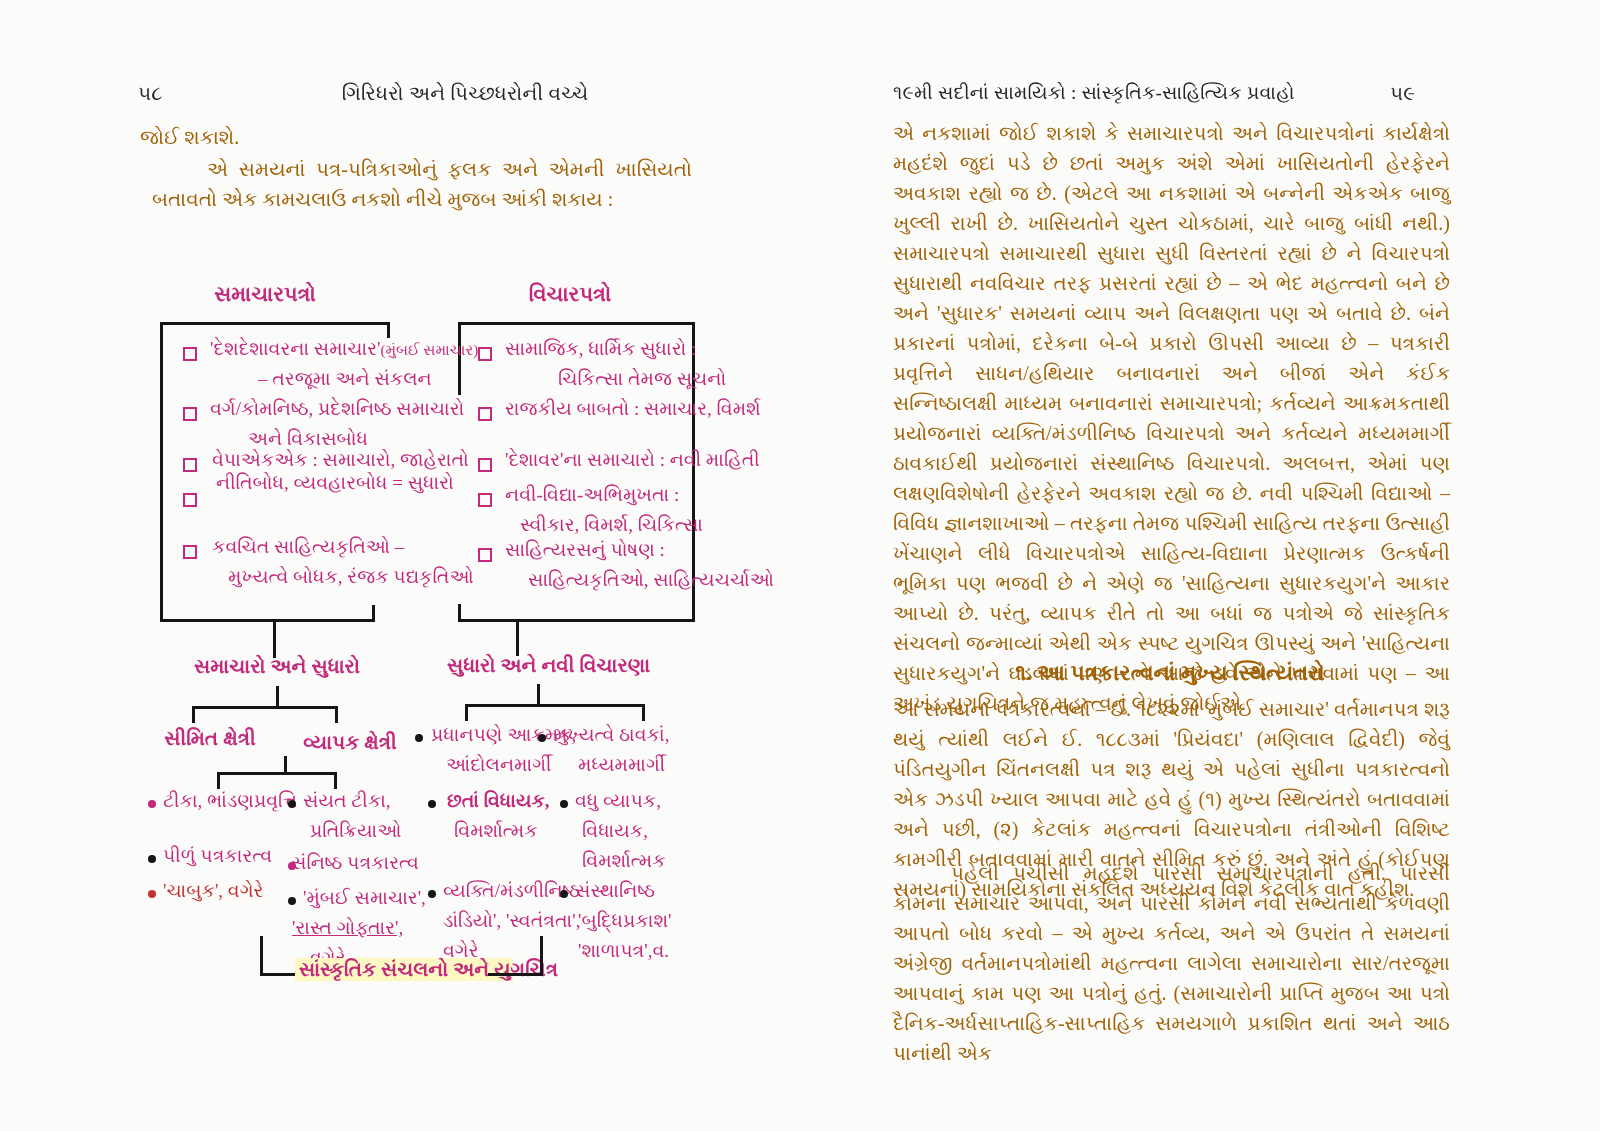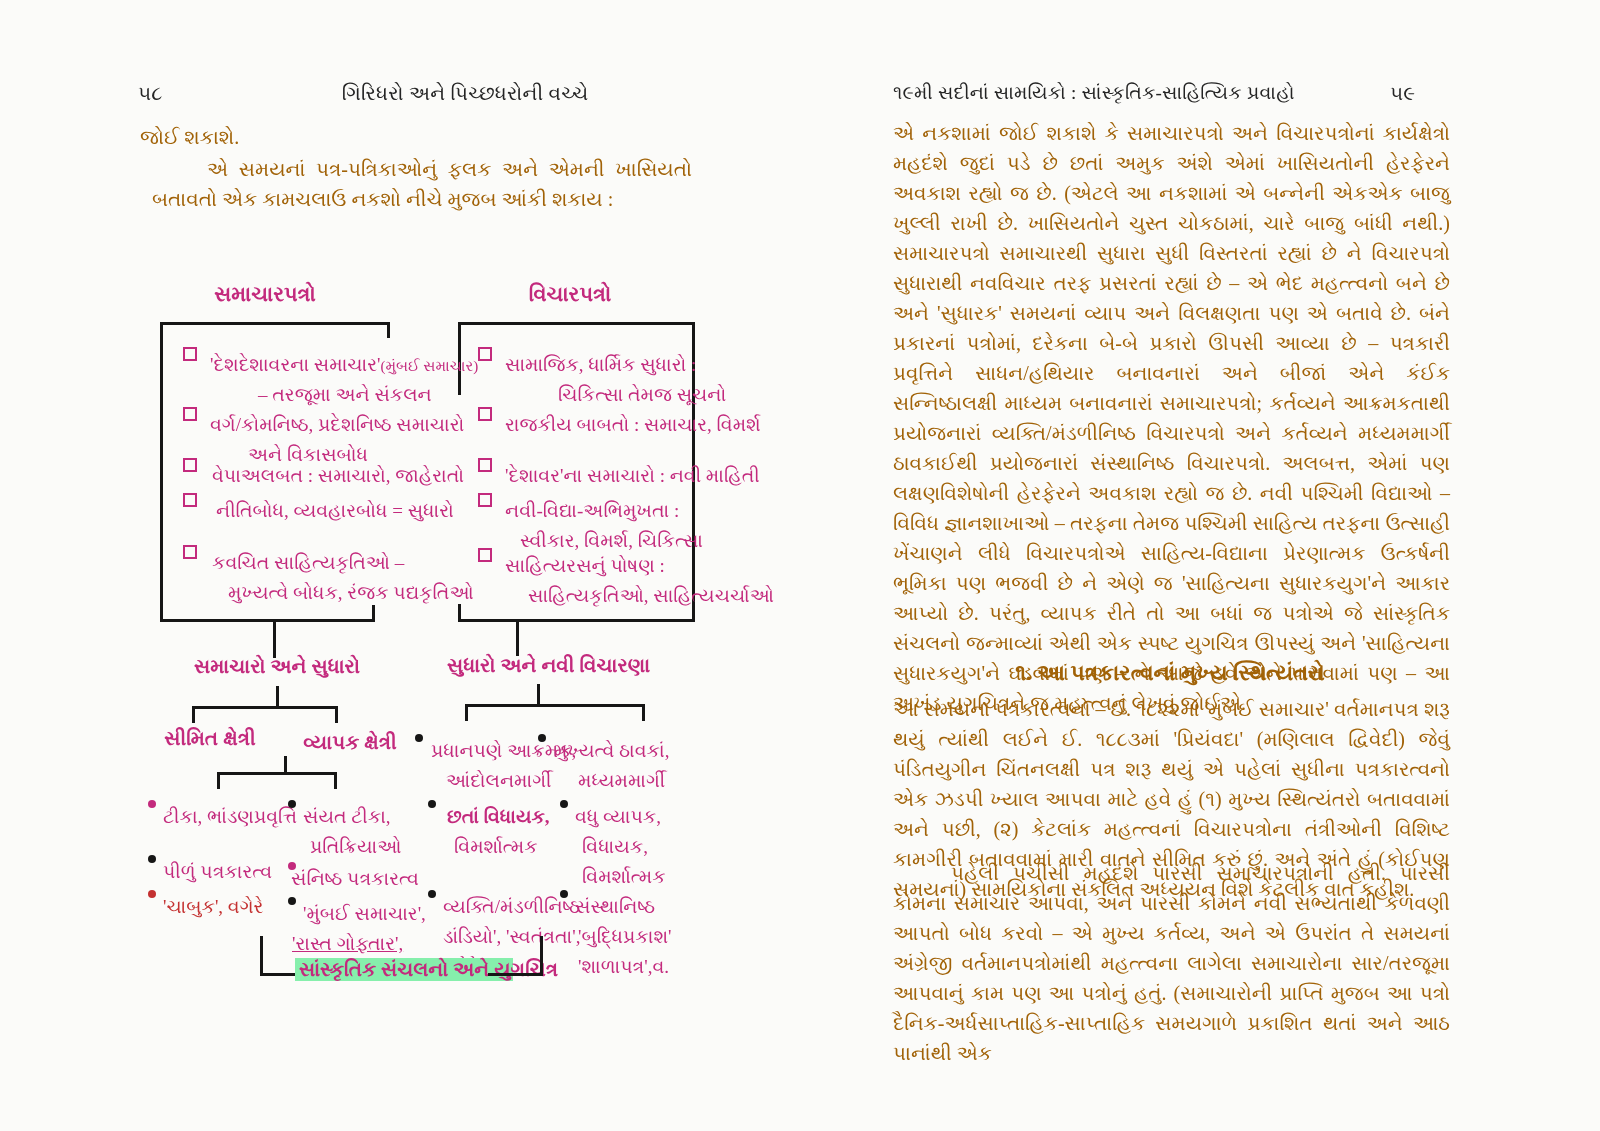--- a/index.html
+++ b/index.html
@@ -12,21 +12,21 @@
     overflow:hidden;
   }
   .hdr{position:absolute;font-size:20px;letter-spacing:.2px;color:#242424;}
   .body-text{position:absolute;font-size:20px;line-height:30px;color:#a16207;}
   .just{text-align:justify;}
   .center{text-align:center;}
   .nowrap{white-space:nowrap;}
   .bold{font-weight:bold;}
   
   .ln{position:absolute;background:#161616;}
-  .mag{position:absolute;color:#c32a7d;font-size:19px;line-height:22px;white-space:nowrap;margin-top:16px;}
+  .mag{position:absolute;color:#c32a7d;font-size:19px;line-height:22px;white-space:nowrap;}
   .mag-small{font-size:15px;}
   .red{color:#c43131;}
   .dheading{position:absolute;color:#c32a7d;font-weight:bold;font-size:21px;white-space:nowrap;text-align:center;}
   .blabel{position:absolute;color:#c32a7d;font-weight:bold;font-size:20px;white-space:nowrap;text-align:center;}
   .sq{position:absolute;width:10px;height:10px;border:2px solid #c32a7d;background:transparent;}
   .dot{position:absolute;width:8px;height:8px;border-radius:50%;background:#161616;}
   .dot.m{background:#c32a7d;}
   .dot.r{background:#c43131;}
 </style>
 </head>
@@ -55,24 +55,24 @@
 
 <span class="sq" style="left:183px;top:347px;"></span>
 <div class="mag" style="left:210px;top:338px;"><span>'દેશદેશાવરના સમાચાર'</span><span class="mag-small" style="position:static;">(મુંબઈ સમાચાર)</span></div>
 <div class="mag" style="left:258px;top:368px;">– તરજૂમા અને સંકલન</div>
 
 <span class="sq" style="left:183px;top:407px;"></span>
 <div class="mag" style="left:210px;top:398px;">વર્ગ/કોમનિષ્ઠ, પ્રદેશનિષ્ઠ સમાચારો</div>
 <div class="mag" style="left:248px;top:428px;">અને વિકાસબોધ</div>
 
 <span class="sq" style="left:183px;top:458px;"></span>
-<div class="mag" style="left:212px;top:449px;">વેપાઅલબત : સમાચારો, જાહેરાતો</div>
+<div class="mag" style="left:212px;top:449px;">વેપાએકએક : સમાચારો, જાહેરાતો</div>
 
 <span class="sq" style="left:183px;top:493px;"></span>
-<div class="mag" style="left:216px;top:484px;">નીતિબોધ, વ્યવહારબોધ = સુધારો</div>
+<div class="mag" style="left:216px;top:472px;">નીતિબોધ, વ્યવહારબોધ = સુધારો</div>
 
 <span class="sq" style="left:183px;top:545px;"></span>
 <div class="mag" style="left:212px;top:536px;">કવચિત સાહિત્યકૃતિઓ –</div>
 <div class="mag" style="left:228px;top:566px;">મુખ્યત્વે બોધક, રંજક પદ્યકૃતિઓ</div>
 
 <span class="sq" style="left:478px;top:347px;"></span>
 <div class="mag" style="left:505px;top:338px;">સામાજિક, ધાર્મિક સુધારો :</div>
 <div class="mag" style="left:558px;top:368px;">ચિકિત્સા તેમજ સૂચનો</div>
 
 <span class="sq" style="left:478px;top:407px;"></span>
@@ -146,21 +146,21 @@
 <div class="mag" style="left:575px;top:790px;">વધુ વ્યાપક,</div>
 <div class="mag" style="left:582px;top:820px;">વિધાયક,</div>
 <div class="mag" style="left:582px;top:850px;">વિમર્શાત્મક</div>
 <span class="dot" style="left:560px;top:890px;"></span>
 <div class="mag" style="left:575px;top:880px;">સંસ્થાનિષ્ઠ</div>
 <div class="mag" style="left:578px;top:910px;">'બુદ્ધિપ્રકાશ'</div>
 <div class="mag" style="left:578px;top:940px;">'શાળાપત્ર',વ.</div>
 
 <div class="ln" style="left:260px;top:936px;width:3px;height:40px;"></div>
 <div class="ln" style="left:260px;top:973px;width:55px;height:3px;"></div>
-<div class="blabel nowrap" style="left:295px;top:958px;width:210px;background:#86efac;padding:0 4px;">સાંસ્કૃતિક સંચલનો અને યુગચિત્ર</div>
+<div class="blabel nowrap" style="left:295px;top:958px;width:210px;background:#fef9c3;padding:0 4px;">સાંસ્કૃતિક સંચલનો અને યુગચિત્ર</div>
 <div class="ln" style="left:488px;top:973px;width:55px;height:3px;"></div>
 <div class="ln" style="left:540px;top:936px;width:3px;height:40px;"></div>
 
 <div class="hdr" style="left:893px;top:82px;font-size:19px;">૧૯મી સદીનાં સામયિકો : સાંસ્કૃતિક-સાહિત્યિક પ્રવાહો</div>
 <div class="hdr" style="left:1390px;top:82px;">૫૯</div>
 
 <div class="body-text just" style="left:893px;top:118px;width:557px;">એ નકશામાં જોઈ શકાશે કે સમાચારપત્રો અને વિચારપત્રોનાં કાર્યક્ષેત્રો મહદંશે જુદાં પડે છે છતાં અમુક અંશે એમાં ખાસિયતોની હેરફેરને અવકાશ રહ્યો જ છે. (એટલે આ નકશામાં એ બન્નેની એકએક બાજુ ખુલ્લી રાખી છે. ખાસિયતોને ચુસ્ત ચોકઠામાં, ચારે બાજુ બાંધી નથી.) સમાચારપત્રો સમાચારથી સુધારા સુધી વિસ્તરતાં રહ્યાં છે ને વિચારપત્રો સુધારાથી નવવિચાર તરફ પ્રસરતાં રહ્યાં છે – એ ભેદ મહત્ત્વનો બને છે અને 'સુધારક' સમયનાં વ્યાપ અને વિલક્ષણતા પણ એ બતાવે છે. બંને પ્રકારનાં પત્રોમાં, દરેકના બે-બે પ્રકારો ઊપસી આવ્યા છે – પત્રકારી પ્રવૃત્તિને સાધન/હથિયાર બનાવનારાં અને બીજાં એને કંઈક સન્નિષ્ઠાલક્ષી માધ્યમ બનાવનારાં સમાચારપત્રો; કર્તવ્યને આક્રમકતાથી પ્રયોજનારાં વ્યક્તિ/મંડળીનિષ્ઠ વિચારપત્રો અને કર્તવ્યને મધ્યમમાર્ગી ઠાવકાઈથી પ્રયોજનારાં સંસ્થાનિષ્ઠ વિચારપત્રો. અલબત્ત, એમાં પણ લક્ષણવિશેષોની હેરફેરને અવકાશ રહ્યો જ છે. નવી પશ્ચિમી વિદ્યાઓ – વિવિધ જ્ઞાનશાખાઓ – તરફના તેમજ પશ્ચિમી સાહિત્ય તરફના ઉત્સાહી ખેંચાણને લીધે વિચારપત્રોએ સાહિત્ય-વિદ્યાના પ્રેરણાત્મક ઉત્કર્ષની ભૂમિકા પણ ભજવી છે ને એણે જ 'સાહિત્યના સુધારકયુગ'ને આકાર આપ્યો છે. પરંતુ, વ્યાપક રીતે તો આ બધાં જ પત્રોએ જે સાંસ્કૃતિક સંચલનો જન્માવ્યાં એથી એક સ્પષ્ટ યુગચિત્ર ઊપસ્યું અને 'સાહિત્યના સુધારકયુગ'ને ઘડવામાં પણ – ને આજે હવે એને પામવામાં પણ – આ અખંડ યુગચિત્રને જ મહત્ત્વનું લેખવું જોઈએ.</div>
 
 <div class="body-text bold center" style="left:950px;top:658px;width:440px;font-size:22px;">૧. આ પત્રકારત્વનાં મુખ્ય સ્થિત્યંતરો</div>
 

